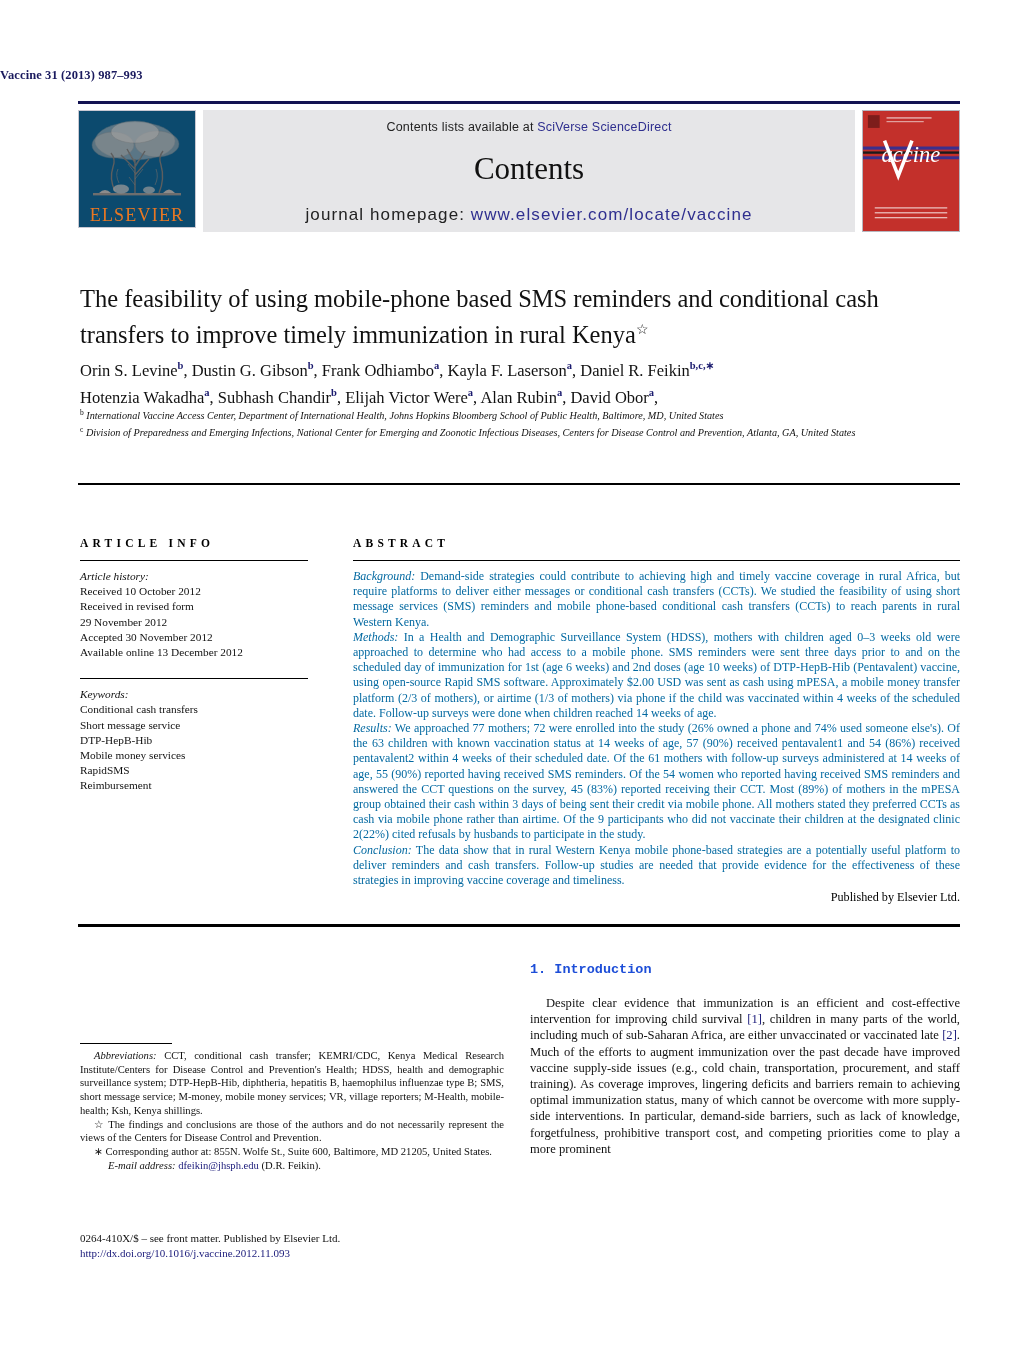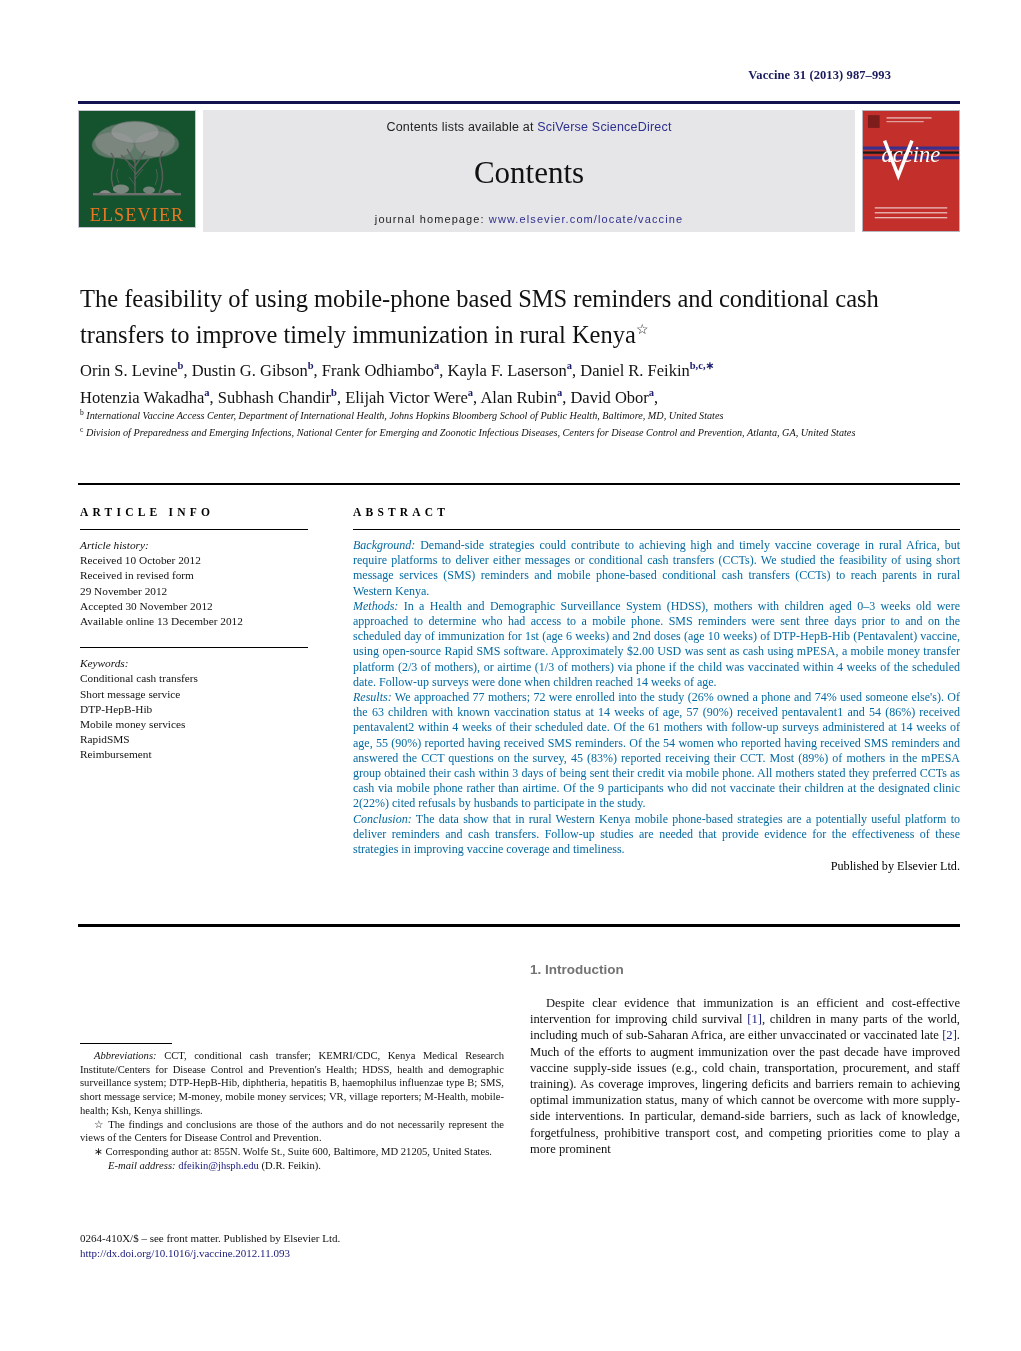--- a/index.html
+++ b/index.html
@@ -21,21 +21,21 @@
     height: 1351px;
     box-sizing: border-box;
   }
 
   
   .running-head {
     position: absolute;
     top: 68px;
     left: 0;
     width: 891px;
-    text-align: right;
+    text-align: left;
     font-family: "Liberation Serif", serif;
     font-weight: bold;
     font-size: 12.5px;
     color: #1a1a5e;
     letter-spacing: 0.1px;
   }
 
   
   .masthead {
     position: absolute;
@@ -57,21 +57,21 @@
   .elsevier-logo {
     width: 118px;
     height: 118px;
     border: 1px solid #c8c8d2;
     box-sizing: border-box;
     display: flex;
     flex-direction: column;
     align-items: center;
     justify-content: flex-end;
     padding-bottom: 2px;
-    background: #14532d;
+    background: #0c4a6e;
     flex: 0 0 auto;
   }
   .elsevier-tree {
     width: 104px;
     height: 88px;
     display: block;
   }
   .elsevier-word {
     font-family: "Liberation Serif", serif;
     color: #e87722;
@@ -102,21 +102,21 @@
   }
   .journal-name {
     font-family: "Liberation Serif", serif;
     font-size: 31px;
     color: #111;
     line-height: 34px;
     margin-top: -2px;
   }
   .homepage-line {
     font-family: "Liberation Sans", sans-serif;
-    font-size: 11px;
+    font-size: 17px;
     color: #222;
     letter-spacing: 1.1px;
   }
   .homepage-line .hp-url {
     color: #2f2f8f;
     letter-spacing: 1.1px;
   }
   .cover-thumb {
     width: 98px;
     height: 122px;
@@ -202,20 +202,21 @@
     top: 506px;
     width: 228px;
   }
   .section-head {
     font-family: "Liberation Serif", serif;
     font-weight: bold;
     font-size: 11.5px;
     letter-spacing: 4.2px;
     color: #000;
     margin-bottom: 11px;
+    margin-top: 31px;
   }
   .thin-rule {
     height: 1px;
     background: #000;
     width: 100%;
     margin-bottom: 8px;
   }
   .info-block {
     font-family: "Liberation Serif", serif;
     font-size: 11.3px;
@@ -285,25 +286,25 @@
   .imprint .doi { color: #1a1a7a; }
 
   
   .intro {
     position: absolute;
     left: 530px;
     top: 962px;
     width: 430px;
   }
   .intro h2 {
-    font-family: Liberation Sans, sans-serif;
+    font-family: Liberation Mono, monospace;
     font-size: 13.5px;
     font-weight: bold;
     margin: 0 0 18px 0;
-    color: #737373;
+    color: #1d4ed8;
   }
   .intro p {
     font-family: "Liberation Serif", serif;
     font-size: 12.6px;
     line-height: 16.2px;
     color: #111;
     text-align: justify;
     margin: 0;
     text-indent: 16px;
   }

